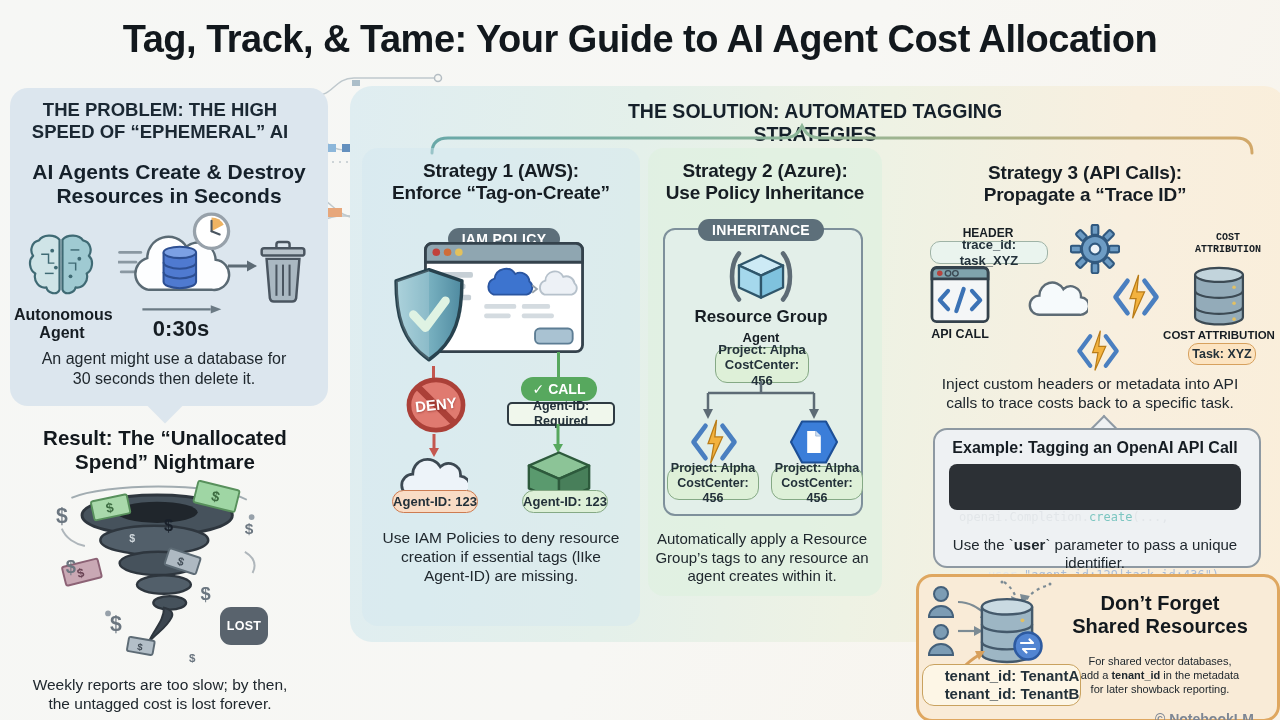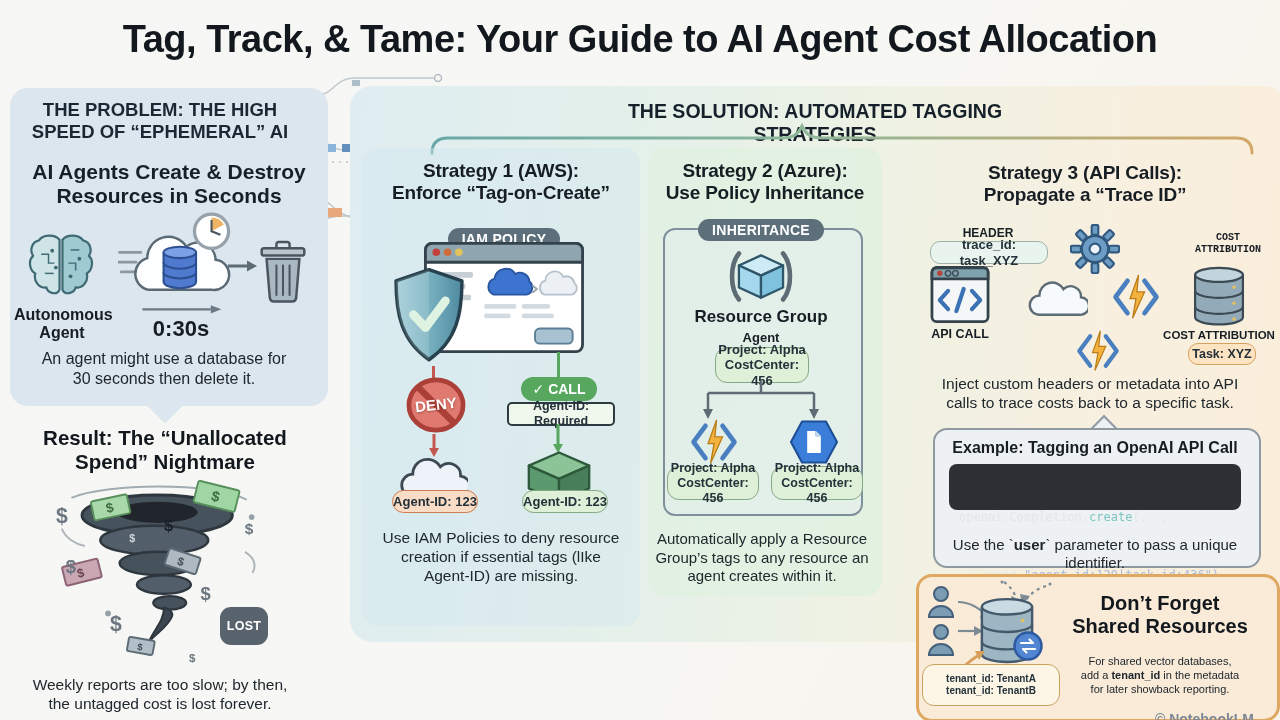--- a/index.html
+++ b/index.html
@@ -507,21 +507,21 @@
           <path d="M23,19 h-12 l3.5,3.5"></path>
       </g>
     </svg>
   </div>
   <div class="abs" style="left:960px;top:648px;">
     <svg width="26" height="22" viewBox="0 0 26 22">
       <path d="M2,21 C8,14 14,10 19,7" stroke="#d8a05c" stroke-width="3" fill="none"></path>
       <polygon points="15,3 25,3 19,12" fill="#d8a05c"></polygon>
     </svg>
   </div>
-  <div class="abs tagbox tag-cream pre" style="left:922px;top:664px;width:136px;height:40px;font-size:10px;">tenant_id: TenantA
+  <div class="abs tagbox tag-cream pre" style="left:922px;top:664px;width:136px;height:40px;font-size:15px;padding-left:21px;">tenant_id: TenantA
 tenant_id: TenantB</div>
 
   <div class="abs ctr bold pre" style="left:1062px;top:592px;width:196px;font-size:20px;line-height:1.15;color:#12181d;">Don’t Forget
 Shared Resources</div>
   <div class="abs ctr pre caption" style="left:1046px;top:640px;width:228px;font-size:11px;line-height:1.28;">
     <span>For shared vector databases,
 add a </span><b>tenant_id</b><span> in the metadata
 for later showback reporting.</span>
   </div>
 

